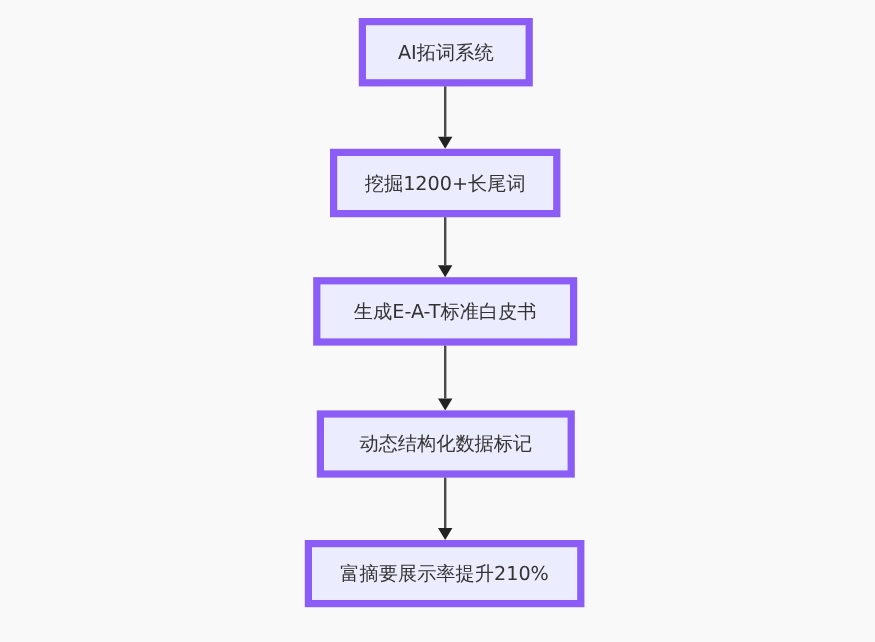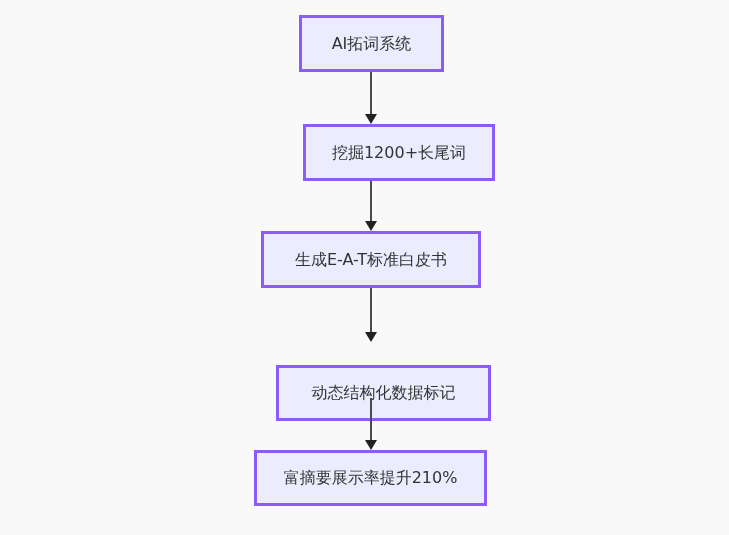--- a/index.html
+++ b/index.html
@@ -13,21 +13,21 @@
     position: relative;
     width: 729px;
     height: 535px;
     background: #f9f9f9;
     overflow: hidden;
   }
   .flow-node {
     position: absolute;
     box-sizing: border-box;
     background: #ececff;
-    border: 3px solid #8b5cf6;
+    border: 6px solid #8b5cf6;
     color: #333333;
     font-size: 16px;
     line-height: 1.2;
     display: flex;
     align-items: center;
     justify-content: center;
     text-align: center;
     white-space: nowrap;
   }
   .flow-edge {
@@ -46,23 +46,23 @@
   .flow-edge .arrowhead {
     width: 0;
     height: 0;
     border-left: 6px solid transparent;
     border-right: 6px solid transparent;
     border-top: 10px solid #222222;
   }
 
   
   #node-0 { left: 299px; top: 15px;  width: 145px; height: 57px; }
-  #node-1 { left: 275px; top: 124px; width: 192px; height: 57px; margin-left: 28px; }
+  #node-1 { left: 275px; top: 124px; width: 192px; height: 57px; }
   #node-2 { left: 261px; top: 231px; width: 220px; height: 57px; text-align: right; }
-  #node-3 { left: 276px; top: 342px; width: 215px; height: 56px; margin-top: 23px; }
+  #node-3 { left: 264px; top: 342px; width: 215px; height: 56px; }
   #node-4 { left: 254px; top: 450px; width: 233px; height: 56px; }
 
   
   #edge-0 { left: 371px; top: 72px;  height: 52px; }
   #edge-1 { left: 371px; top: 181px; height: 50px; }
   #edge-2 { left: 371px; top: 288px; height: 54px; }
   #edge-3 { left: 371px; top: 398px; height: 52px; }
 </style>
 </head>
 <body>

